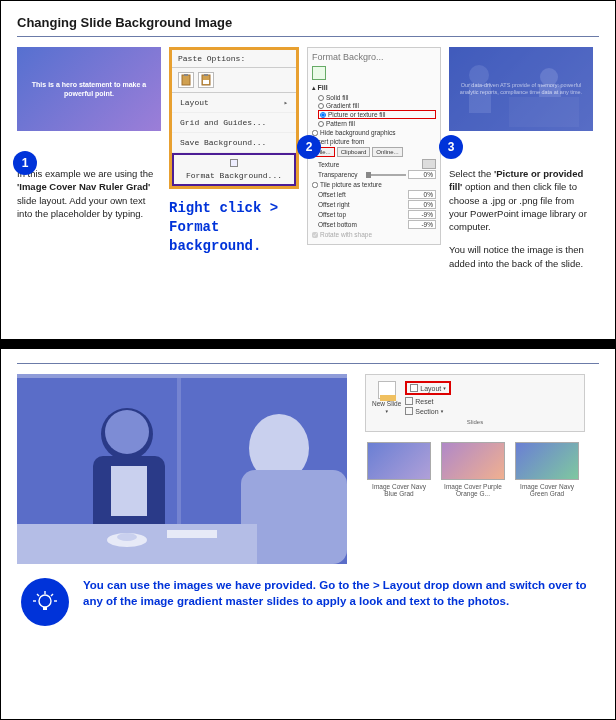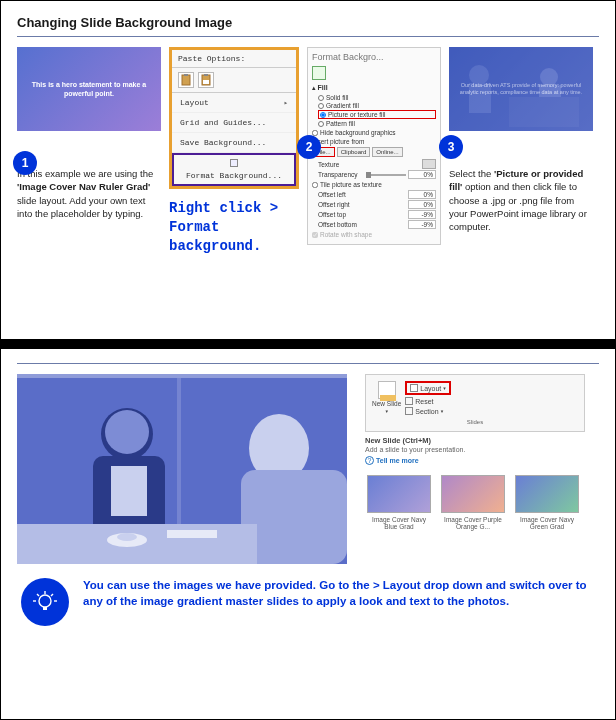--- a/index.html
+++ b/index.html
@@ -267,20 +267,21 @@
           <circle cx="100" cy="30" r="9" fill="#8698dd"></circle>
           <rect x="90" y="38" width="22" height="28" fill="#8698dd"></rect>
           <rect x="60" y="50" width="70" height="30" fill="#5c72c8"></rect>
         </svg>
         <div class="ppl-text">Our data-driven ATS provide of memory: powerful analytic reports, compliance time data at any time.</div>
       </div>
       <div class="badge badge-3">3</div>
       <div class="caption" style="margin-top:36px;">
         <span>Select the </span><b>'Picture or provided fill'</b><span> option and then click file to choose a .jpg or .png file from your PowerPoint image library or computer.</span>
       </div>
+      <div class="caption" style="margin-top:10px;">You will notice the image is then added into the back of the slide.</div>
     </div>
 
   </div>
 </div>
 
 <div class="slide slide2">
   <div class="hr"></div>
 
   <div style="display:flex; gap:18px;">
     <div class="photo-area">
@@ -325,28 +326,20 @@
               </div>
             <div class="rb-opt">
                 <span style="width:8px;height:8px;border:1px solid #888;"></span>
                 <span>Section</span> 
                 <span style="font-size:5px;">▾</span>
               </div>
           </div>
         </div>
         <div class="rb-section-label">Slides</div>
       </div>
-      <div class="rb-tooltip">
-        <div class="rb-tt-title">New Slide (Ctrl+M)</div>
-        <div class="rb-tt-sub">Add a slide to your presentation.</div>
-        <div class="rb-tt-link">
-            <span class="rb-q">?</span>
-            <b>Tell me more</b>
-          </div>
-      </div>
 
       <div class="layout-thumbs">
         <div class="thumb-col">
           <div class="thumb th1"></div>
           <div class="thumb-label">Image Cover Navy Blue Grad</div>
         </div>
         <div class="thumb-col">
           <div class="thumb th2"></div>
           <div class="thumb-label">Image Cover Purple Orange G...</div>
         </div>

